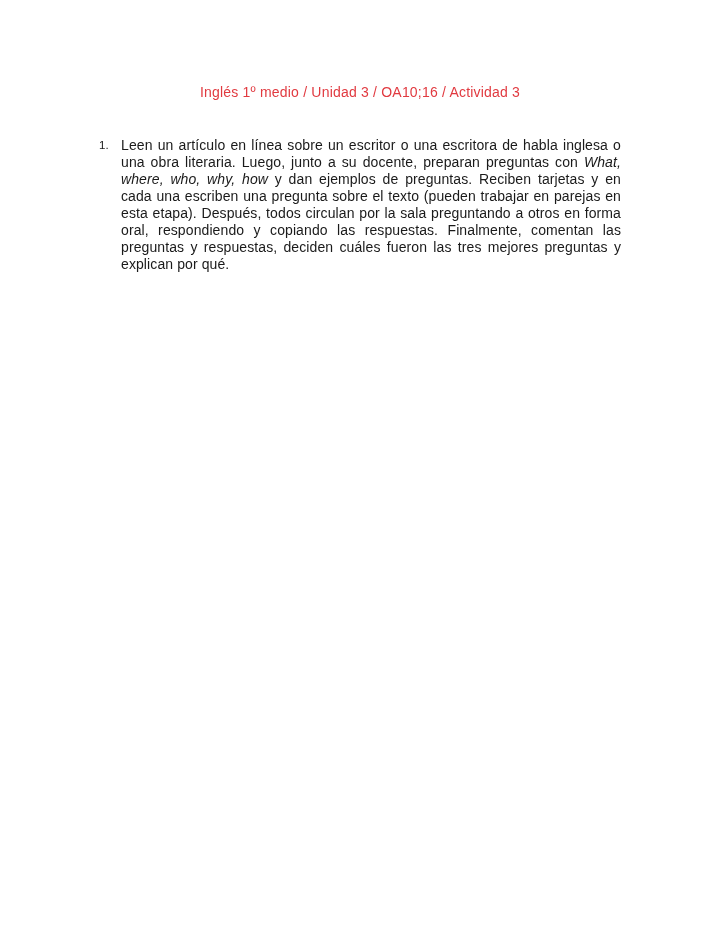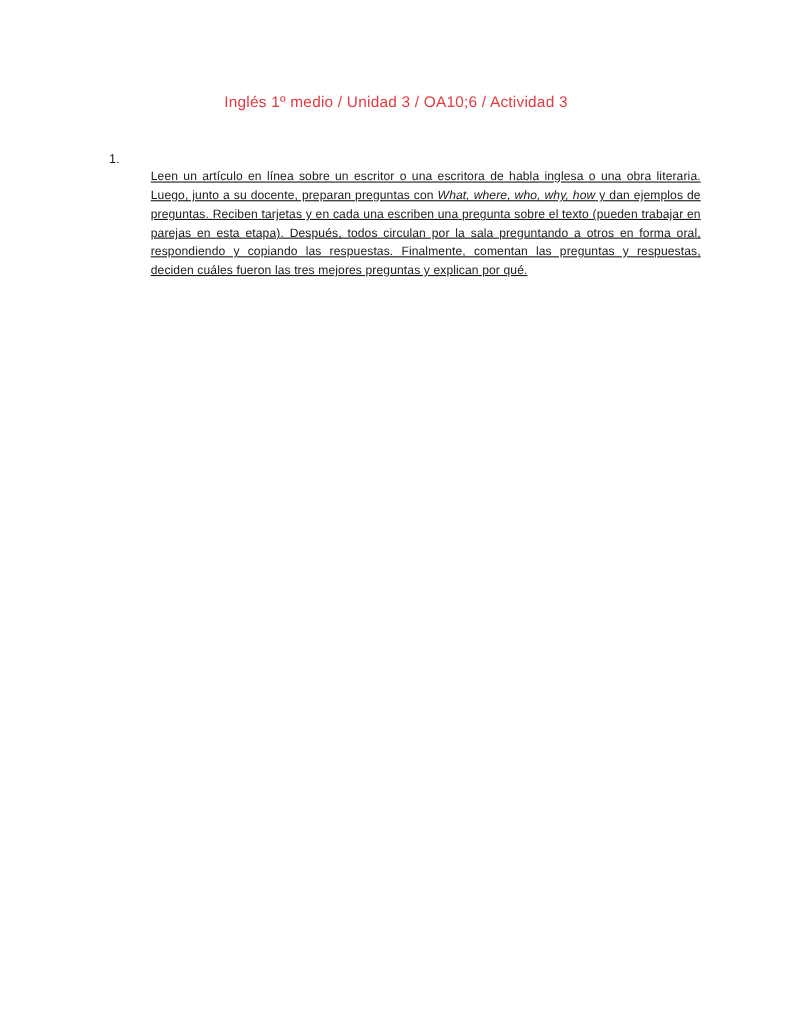--- a/index.html
+++ b/index.html
@@ -35,38 +35,37 @@
     margin-left: 99px;
   }
   .num {
     width: 22px;
     flex-shrink: 0;
     font-size: 11.5px;
     line-height: 17px;
     color: #1a1a1a;
   }
   .activity-text {
-    margin: 16px;
+    margin: 0;
     width: 500px;
-    font-size: 11px;
+    font-size: 14px;
     line-height: 17px;
     text-align: justify;
     color: #1a1a1a;
     letter-spacing: 0.1px;
-    text-decoration: underline;
   }
   .activity-text i {
     font-style: italic;
   }
 </style>
 </head>
 <body>
 
 <div class="page">
-  <h1 class="doc-title">Inglés 1º medio / Unidad 3 / OA10;6 / Actividad 3</h1>
+  <h1 class="doc-title">Inglés 1º medio / Unidad 3 / OA10;16 / Actividad 3</h1>
 
   <ol class="activity-list">
     <li class="activity-item">
       <span class="num">1.</span>
       <p class="activity-text"><span>Leen un artículo en línea sobre un escritor o una escritora de habla inglesa o una obra literaria. Luego, junto a su docente, preparan preguntas con </span><i>What, where, who, why, how</i><span> y dan ejemplos de preguntas. Reciben tarjetas y en cada una escriben una pregunta sobre el texto (pueden trabajar en parejas en esta etapa). Después, todos circulan por la sala preguntando a otros en forma oral, respondiendo y copiando las respuestas. Finalmente, comentan las preguntas y respuestas, deciden cuáles fueron las tres mejores preguntas y explican por qué.</span></p>
     </li>
   </ol>
 </div>
 
 </body></html>

